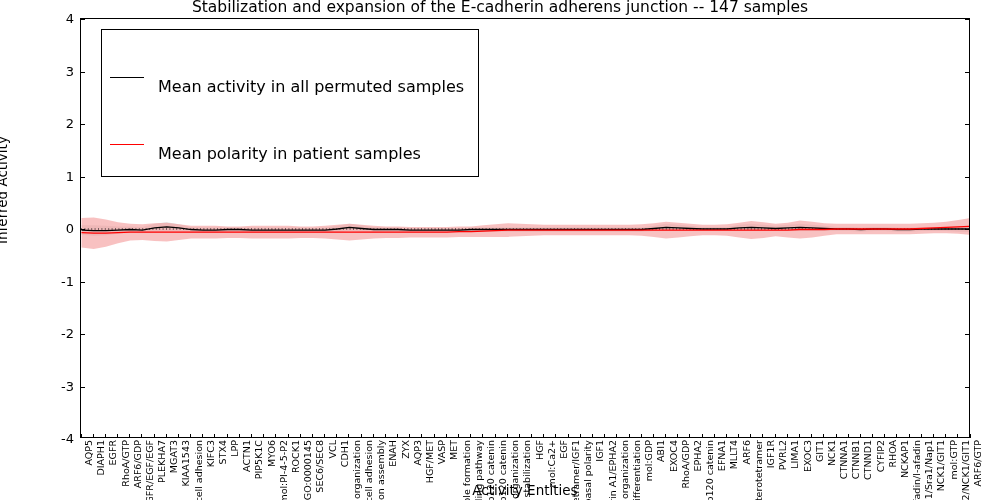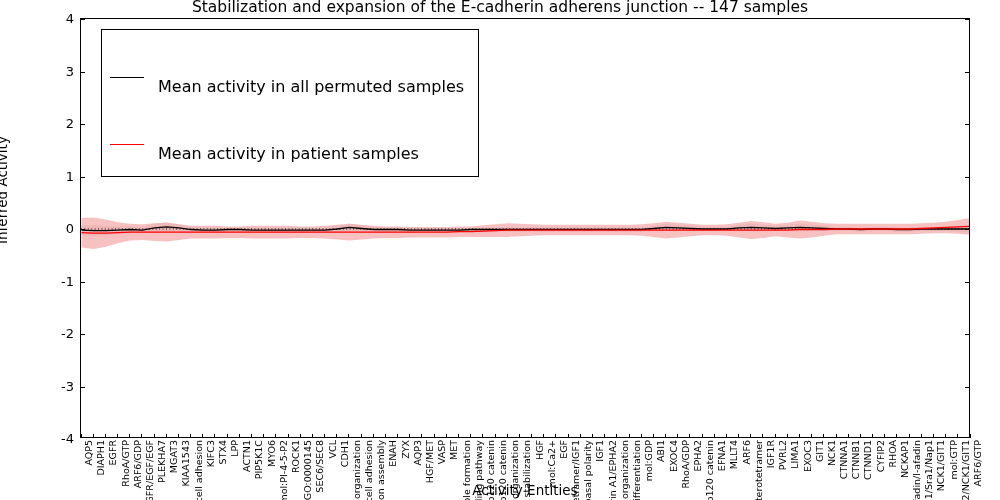--- a/index.html
+++ b/index.html
@@ -182,21 +182,21 @@
         <path d="M0.50,213.67 L12.68,214.20 L24.86,214.20 L37.03,213.67 L49.21,213.15 L61.39,213.15 L73.57,213.15 L85.75,213.15 L97.92,213.15 L110.10,213.15 L122.28,213.15 L134.46,213.15 L146.64,213.15 L158.82,213.15 L170.99,213.15 L183.17,213.15 L195.35,213.15 L207.53,213.15 L219.71,213.15 L231.88,213.15 L244.06,213.15 L256.24,213.15 L268.42,213.15 L280.60,213.15 L292.77,213.15 L304.95,213.15 L317.13,213.15 L329.31,213.15 L341.49,213.15 L353.66,213.15 L365.84,213.15 L378.02,212.63 L390.20,212.63 L402.38,212.10 L414.55,211.57 L426.73,211.05 L438.91,211.05 L451.09,211.05 L463.27,211.05 L475.45,211.05 L487.62,211.05 L499.80,211.05 L511.98,211.05 L524.16,211.05 L536.34,211.05 L548.51,211.05 L560.69,211.05 L572.87,211.05 L585.05,211.05 L597.23,211.05 L609.40,211.05 L621.58,211.05 L633.76,211.05 L645.94,211.05 L658.12,211.05 L670.29,211.05 L682.47,211.05 L694.65,211.05 L706.83,211.05 L719.01,210.52 L731.18,210.52 L743.36,210.52 L755.54,210.00 L767.72,210.00 L779.90,210.00 L792.08,210.00 L804.25,210.00 L816.43,210.00 L828.61,210.00 L840.79,209.48 L852.97,208.95 L865.14,208.42 L877.32,207.90 L889.50,207.38" fill="none" stroke="#ff0000" stroke-width="1.3"></path>
       </svg>
 
     <div id="legend">
       <div class="legend-row">
         <span class="legend-swatch" style="border-top-color: rgb(0, 0, 0);"></span>
         <span class="legend-text">Mean activity in all permuted samples</span>
       </div>
       <div class="legend-row">
         <span class="legend-swatch" style="border-top-color: rgb(255, 0, 0);"></span>
-        <span class="legend-text">Mean activity in patient samples</span>
+        <span class="legend-text">Mean polarity in patient samples</span>
       </div>
     </div>
   <div class="ytick-mark" style="top: 367.5px;"></div>
       <div class="ytick-mark-r" style="top: 367.5px;"></div>
       <div class="ytick-mark" style="top: 315px;"></div>
       <div class="ytick-mark-r" style="top: 315px;"></div>
       <div class="ytick-mark" style="top: 262.5px;"></div>
       <div class="ytick-mark-r" style="top: 262.5px;"></div>
       <div class="ytick-mark" style="top: 210px;"></div>
       <div class="ytick-mark-r" style="top: 210px;"></div>

